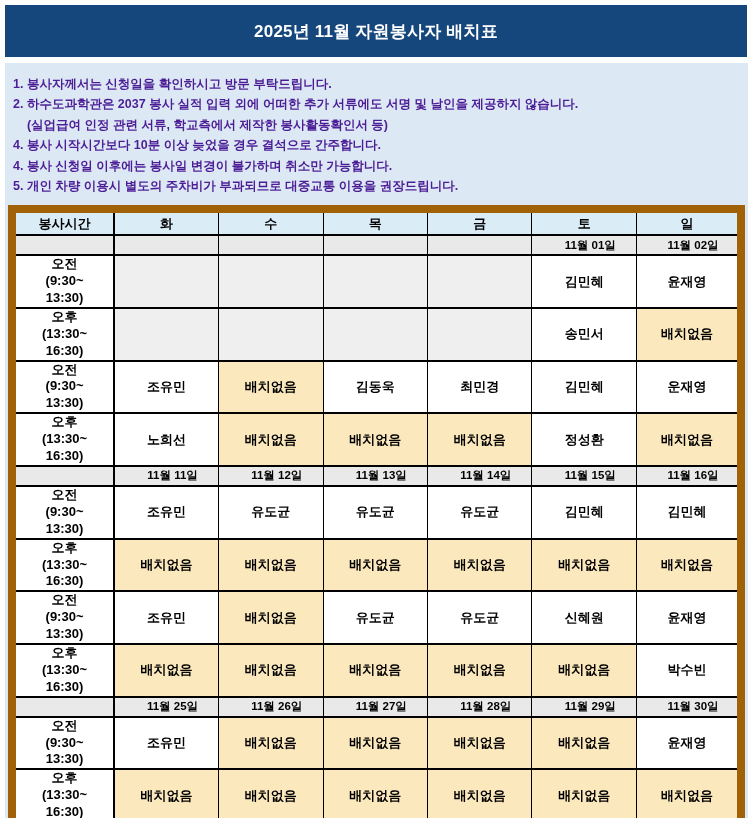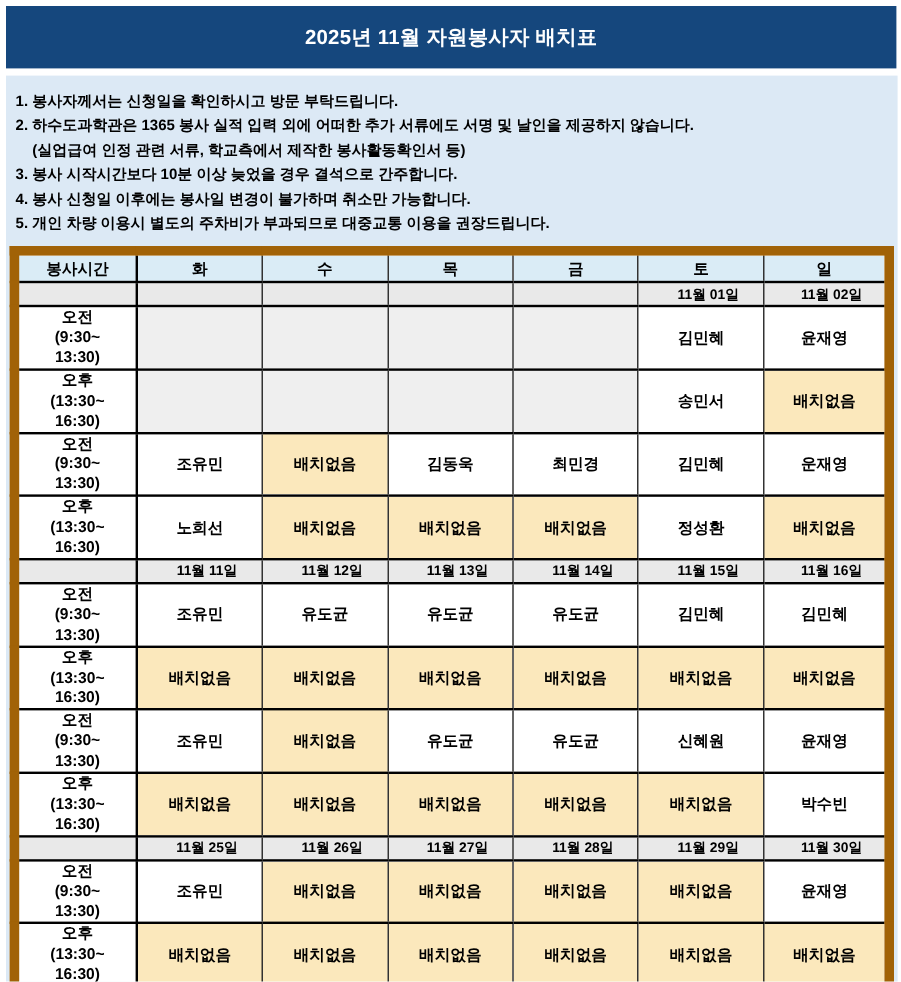--- a/index.html
+++ b/index.html
@@ -32,21 +32,21 @@
   .panel {
     margin: 6px 3px 0 5px;
     background: var(--panel-bg);
     padding: 11px 2px 6px 2px;
     min-height: 760px;
   }
   .notes {
     padding-left: 6px;
     font-size: 12.5px;
     font-weight: bold;
-    color: #000000;
+    color: #4c1d95;
     line-height: 1.63;
     white-space: pre-wrap;
   }
   table.schedule {
     width: calc(100% - 2px);
     margin: 9px 0 0 1px;
     border-collapse: collapse;
     table-layout: fixed;
     background: #ffffff;
   }
@@ -78,21 +78,21 @@
   tr.session td.noassign { background: var(--noassign-bg); }
 </style>
 </head>
 <body>
 
 <div class="title-bar">
   <span>2025년 11월 자원봉사자 배치표</span>
 </div>
 
 <div class="panel">
-  <div class="notes"><div>1. 봉사자께서는 신청일을 확인하시고 방문 부탁드립니다.</div><div>2. 하수도과학관은 1365 봉사 실적 입력 외에 어떠한 추가 서류에도 서명 및 날인을 제공하지 않습니다.</div><div>    (실업급여 인정 관련 서류, 학교측에서 제작한 봉사활동확인서 등)</div><div>3. 봉사 시작시간보다 10분 이상 늦었을 경우 결석으로 간주합니다.</div><div>4. 봉사 신청일 이후에는 봉사일 변경이 불가하며 취소만 가능합니다.</div><div>5. 개인 차량 이용시 별도의 주차비가 부과되므로 대중교통 이용을 권장드립니다.</div></div>
+  <div class="notes"><div>1. 봉사자께서는 신청일을 확인하시고 방문 부탁드립니다.</div><div>2. 하수도과학관은 2037 봉사 실적 입력 외에 어떠한 추가 서류에도 서명 및 날인을 제공하지 않습니다.</div><div>    (실업급여 인정 관련 서류, 학교측에서 제작한 봉사활동확인서 등)</div><div>4. 봉사 시작시간보다 10분 이상 늦었을 경우 결석으로 간주합니다.</div><div>4. 봉사 신청일 이후에는 봉사일 변경이 불가하며 취소만 가능합니다.</div><div>5. 개인 차량 이용시 별도의 주차비가 부과되므로 대중교통 이용을 권장드립니다.</div></div>
   <table class="schedule">
     <colgroup>
         <col class="c-time">
         <col class="c-day">
         <col class="c-day">
         <col class="c-day">
         <col class="c-day">
         <col class="c-day">
         <col class="c-day">
       </colgroup>

